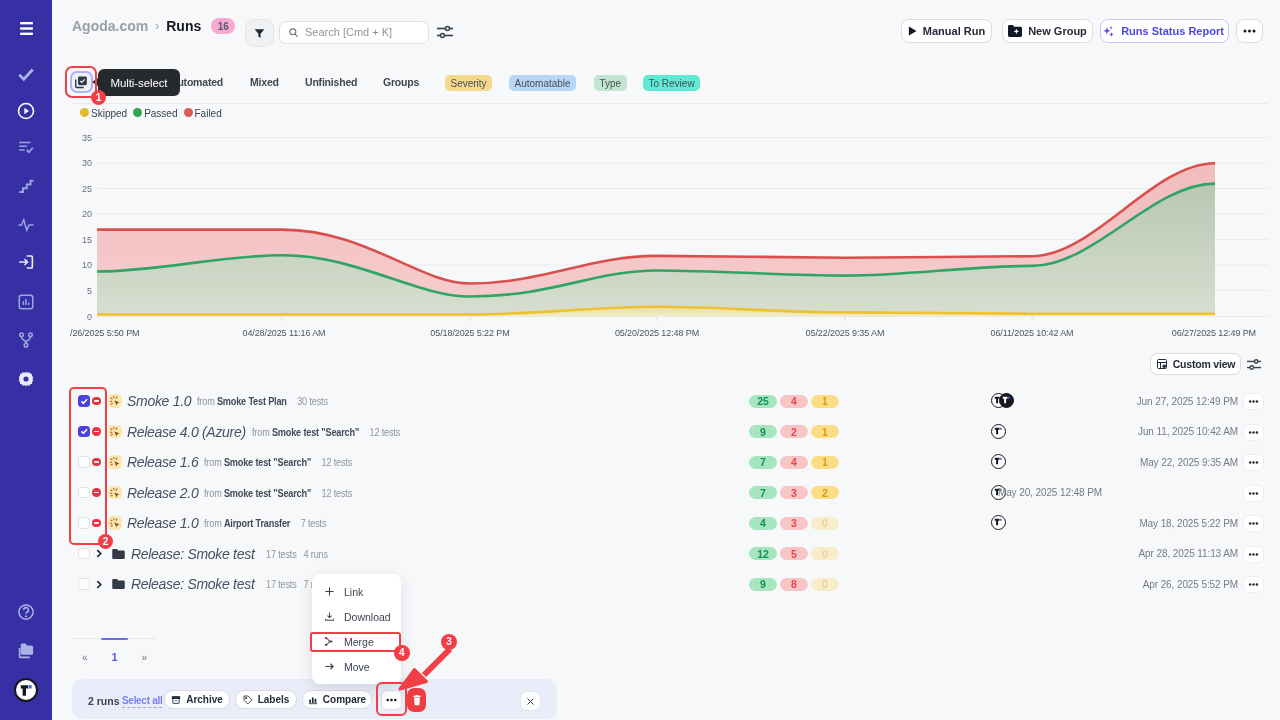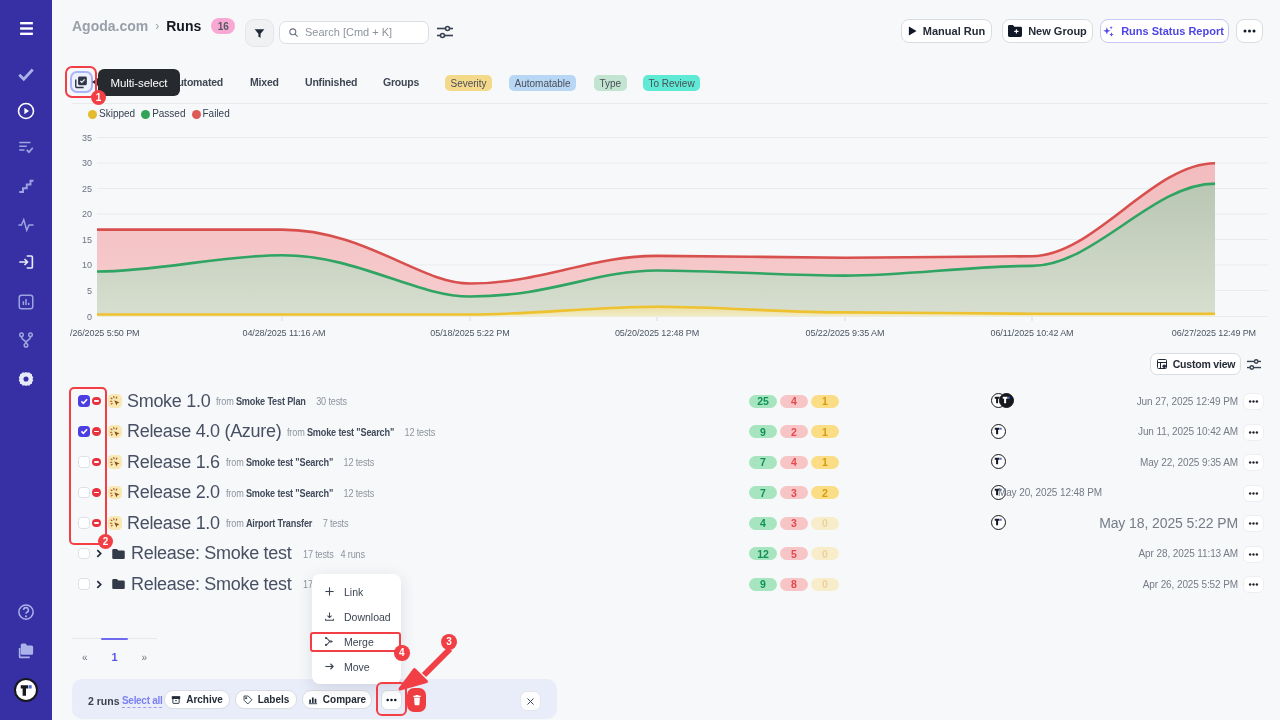--- a/index.html
+++ b/index.html
@@ -5,21 +5,21 @@
 * { margin:0; padding:0; box-sizing:border-box; }
 html,body { width:1280px; height:720px; overflow:hidden; }
 body { font-family:"Liberation Sans", sans-serif; background:#f7f8fa; position:relative; }
 .abs { position:absolute; }
 .btn svg { flex:none; }
 .btn { display:inline-flex; align-items:center; justify-content:center; gap:6px; background:#fff; border:1px solid #d9dce1; border-radius:8px; font-size:11px; font-weight:700; color:#242b36; padding:0 10px; height:24px; white-space:nowrap; }
 .pill { display:inline-flex; align-items:center; border-radius:5px; font-size:10px; color:#4a4f58; padding:0 5.5px; height:16px; }
 .tab { position:absolute; font-size:10.5px; font-weight:700; color:#3f4754; top:76px; white-space:nowrap; letter-spacing:-0.2px; }
 .sideicon { position:absolute; left:0; width:52px; display:flex; justify-content:center; }
 .cnt-badge { display:inline-flex; align-items:center; justify-content:center; width:28px; height:13px; border-radius:7px; font-size:10.5px; font-weight:700; }
-.row-title { font-size:18px; color:#475063; white-space:nowrap; letter-spacing:-0.3px; }
+.row-title { font-size:14px; color:#475063; white-space:nowrap; letter-spacing:-0.3px;font-style:italic; }
 .row-sub { font-size:10.5px; color:#8e959f; white-space:nowrap; letter-spacing:-0.2px; }
 .row-sub b { color:#414b5a; }
 .dots-btn { position:absolute; left:1243px; width:21px; height:17px; background:#fff; border:1px solid #eceef1; border-radius:6px; display:flex; align-items:center; justify-content:center; }
 .menu-item { display:flex; align-items:center; height:25px; font-size:10.5px; color:#3c4452; padding-left:12px; }
 .menu-item svg { margin-right:9px; }
 .red-ann { border:2.5px solid #f13f45; position:absolute; }
 .red-num { position:absolute; background:#f13f45; color:#fff; border-radius:50%; display:flex; align-items:center; justify-content:center; font-size:10px; font-weight:700; z-index:30; }
 </style>
 </head>
 <body>
@@ -246,21 +246,21 @@
     <path d="M10.8 10 l2.6 2.6 L18.2 7.4" stroke="#eef0fe" stroke-width="2.2" fill="none"></path>
     <path d="M16.5 21.5 H5 A2 2 0 0 1 3 19.5 V7.5" stroke="#2f3744" stroke-width="2.4" fill="none"></path>
   </svg>
 </div>
 
 <div class="abs" style="left:98px;top:69px;width:82px;height:27px;background:#26292e;border-radius:6px;display:flex;align-items:center;justify-content:center;z-index:20;">
   <span style="color:#fff;font-size:11.5px;letter-spacing:-0.1px;">Multi-select</span>
 </div>
 <div class="abs" style="left:92px;top:78px;width:0;height:0;border-top:4px solid transparent;border-bottom:4px solid transparent;border-right:6px solid #26292e;z-index:20;"></div>
 
-<div class="abs" style="left:80px;top:108px;display:flex;align-items:flex-end;font-size:10px;color:#374151;margin-left:8px;">
+<div class="abs" style="left:80px;top:108px;display:flex;align-items:flex-start;font-size:10px;color:#374151;">
   <span style="width:9px;height:9px;border-radius:50%;background:#e4bb2e;margin-right:2px;"></span>Skipped
   <span style="width:9px;height:9px;border-radius:50%;background:#33a457;margin:0 2px 0 6px;"></span>Passed
   <span style="width:9px;height:9px;border-radius:50%;background:#dd5a56;margin:0 2px 0 6px;"></span>Failed
 </div>
 
 <div class="btn abs" style="left:1150px;top:353px;width:91px;height:22px;font-size:10.5px;letter-spacing:-0.2px;padding:0;gap:5px;border-radius:7px;">
   <svg width="12" height="12" viewBox="0 0 24 24" fill="none" stroke="#1f2937" stroke-width="2">
         <rect x="3" y="3" width="18" height="18" rx="2"></rect>
         <line x1="3" y1="9" x2="21" y2="9"></line>
         <line x1="9" y1="9" x2="9" y2="21"></line>
@@ -511,21 +511,21 @@
           <span class="cnt-badge" style="background:#fadd84;color:#db9a0e;opacity:0.4;">0</span>
   </div>
         <div class="abs" style="left:991px;top:7px;">
           <div style="width:15px;height:15px;border-radius:50%;background:#fff;border:1.3px solid #16181d;position:relative;flex:none;">
     <svg width="12" height="12" viewBox="0 0 24 24" style="position:absolute;left:0.2px;top:0.4px;">
       <path d="M5.5 5.5 h9.5 v4 h-2.8 v9 h-4 V9.5 H5.5 Z" fill="#16181d"></path>
       <rect x="15.8" y="5.5" width="3.6" height="4" fill="#4f6bd8"></rect>
     </svg>
           </div>
         </div>
-        <div class="abs" style="right:42px;top:0;height:30px;display:flex;align-items:center;font-size:14px;color:#757c87;letter-spacing:-0.1px;">May 18, 2025 5:22 PM</div>
+        <div class="abs" style="right:42px;top:0;height:30px;display:flex;align-items:center;font-size:10px;color:#757c87;letter-spacing:-0.1px;">May 18, 2025 5:22 PM</div>
         <div class="dots-btn" style="top:7px;">
           <svg width="11" height="3" viewBox="0 0 13 4">
             <circle cx="2" cy="2" r="1.6" fill="#23272e"></circle>
             <circle cx="6.5" cy="2" r="1.6" fill="#23272e"></circle>
             <circle cx="11" cy="2" r="1.6" fill="#23272e"></circle>
           </svg>
         </div>
       </div>
       <div class="abs" style="left:0;top:538.5px;width:1280px;height:30px;">
         <div class="abs" style="left:78px;top:0;height:30px;display:flex;align-items:center;">

